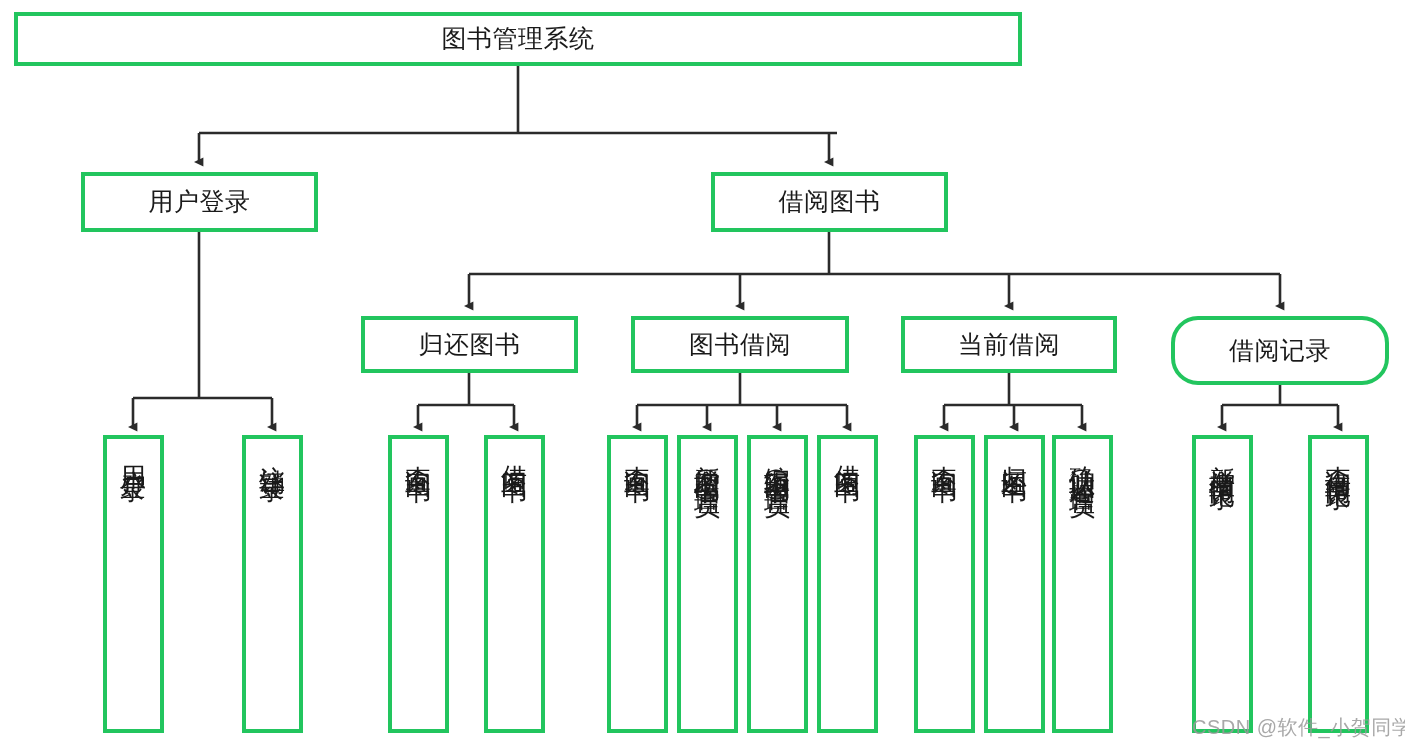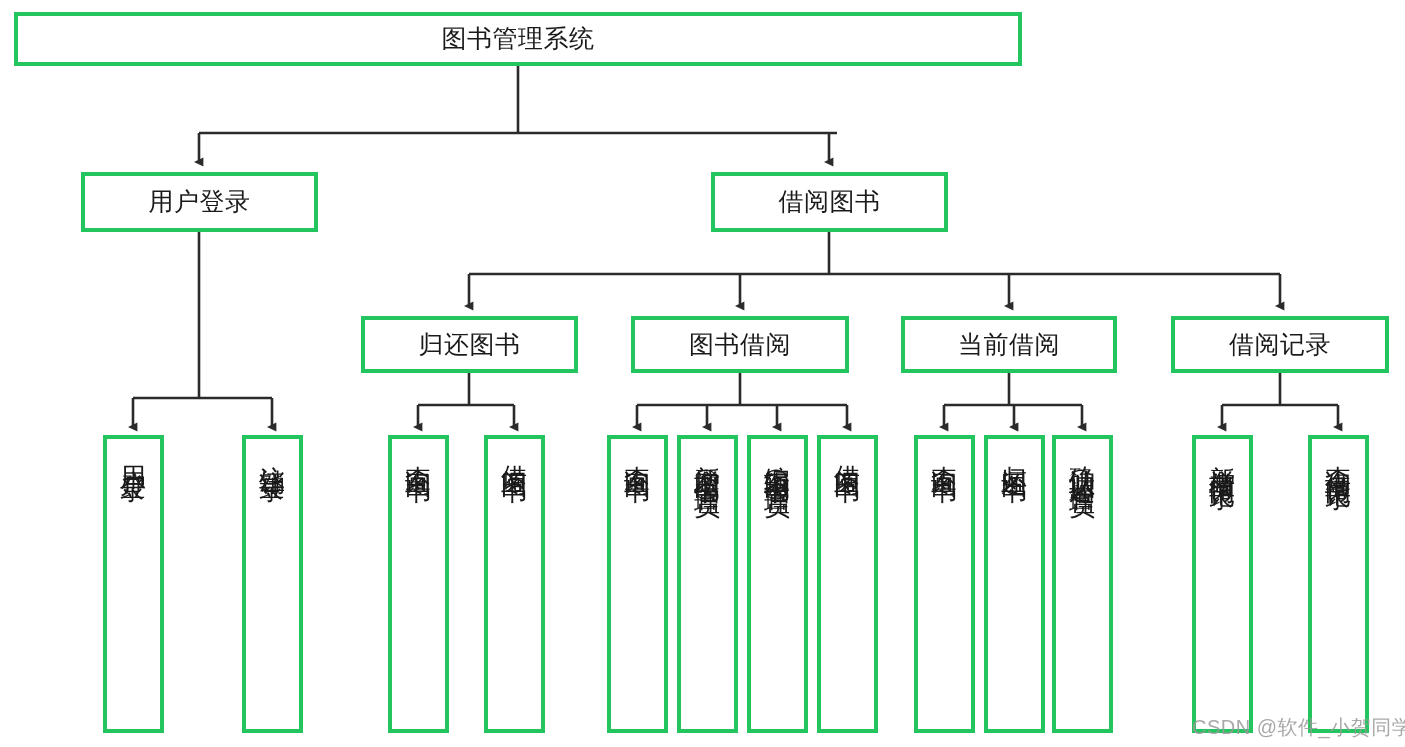--- a/index.html
+++ b/index.html
@@ -146,21 +146,21 @@
   </div>
 
   <div class="node horiz" style="left:631px; top:316px; width:218px; height:57px;">
     <span class="node-label">图书借阅</span>
   </div>
 
   <div class="node horiz" style="left:901px; top:316px; width:216px; height:57px;">
     <span class="node-label">当前借阅</span>
   </div>
 
-  <div class="node horiz" style="left:1171px; top:316px; width:218px; height:57px;">
+  <div class="node horiz" style="left:1171px; top:316px; width:218px; height:69px;border-radius:27px;">
     <span class="node-label">借阅记录</span>
   </div>
 
   <div class="node leaf" style="left:103px; top:435px; width:61px; height:298px;">
     <span class="node-label">用户登录</span>
   </div>
 
   <div class="node leaf" style="left:242px; top:435px; width:61px; height:298px;">
     <span class="node-label">注销登录</span>
   </div>

